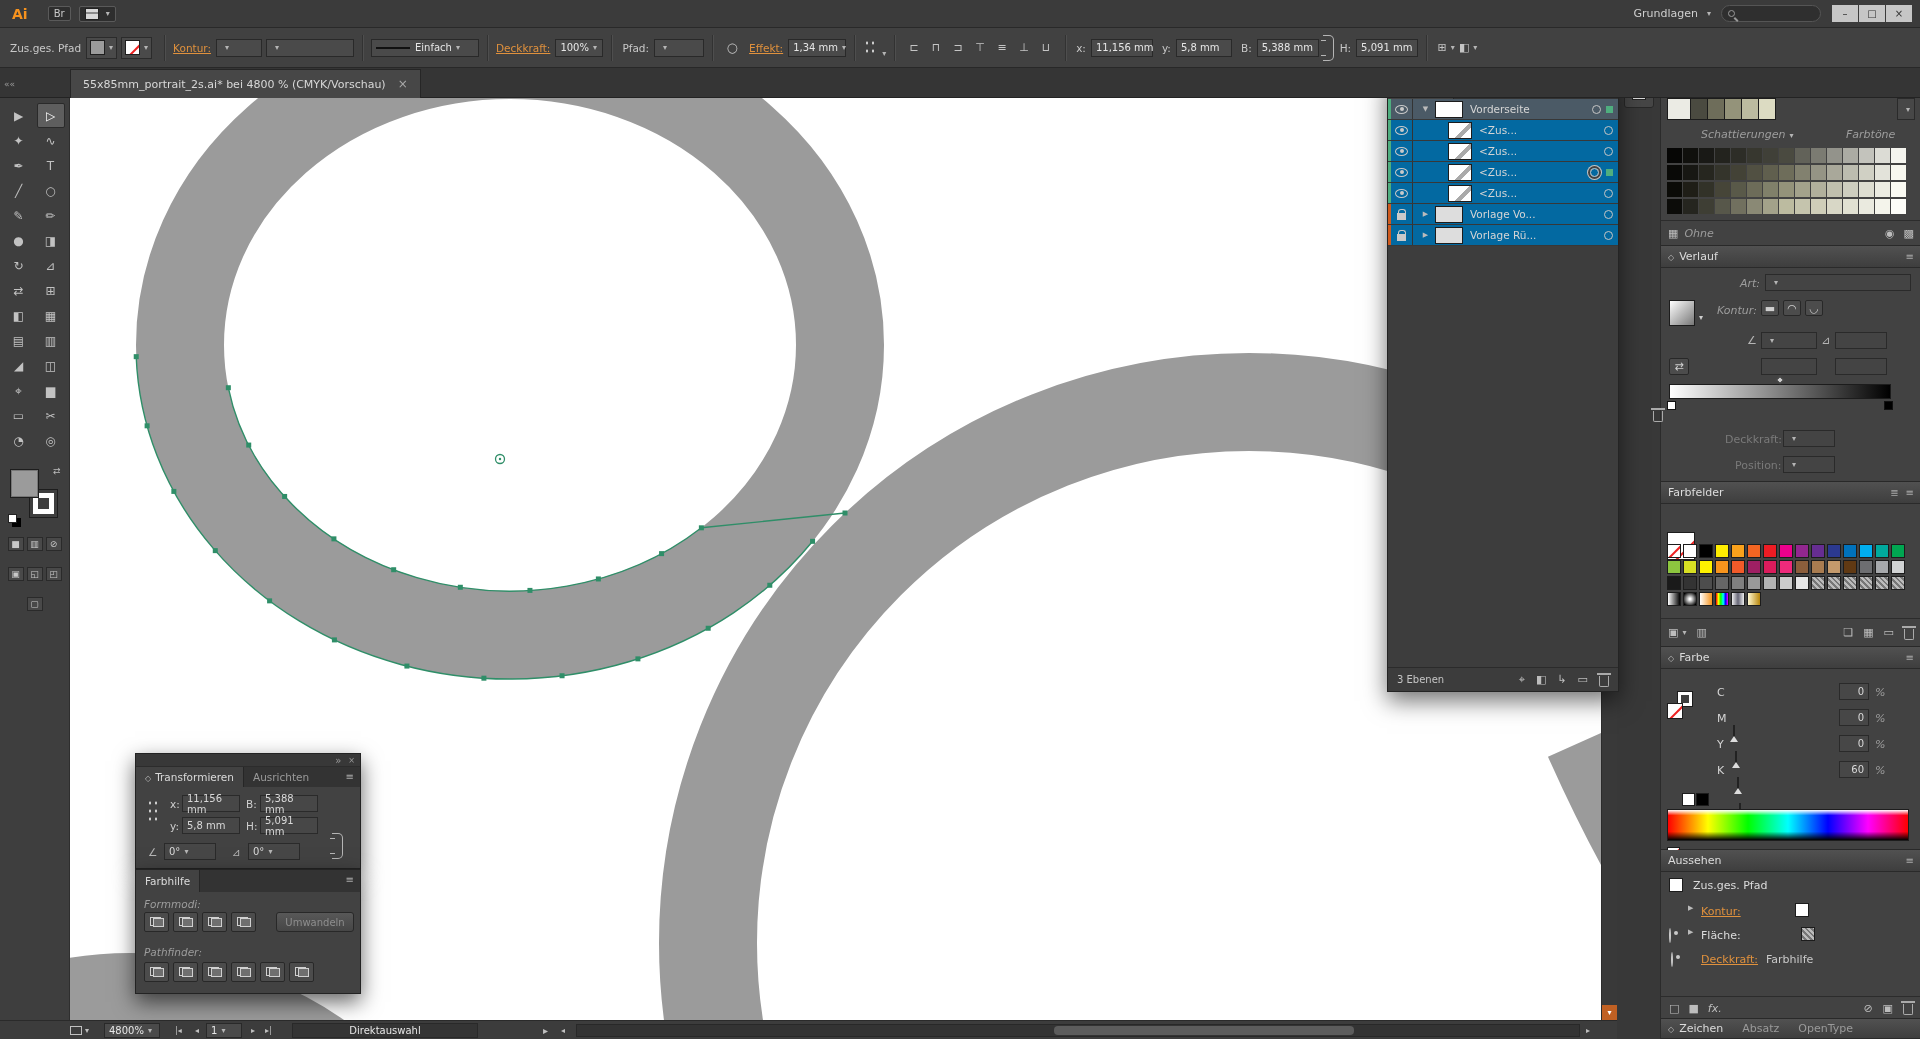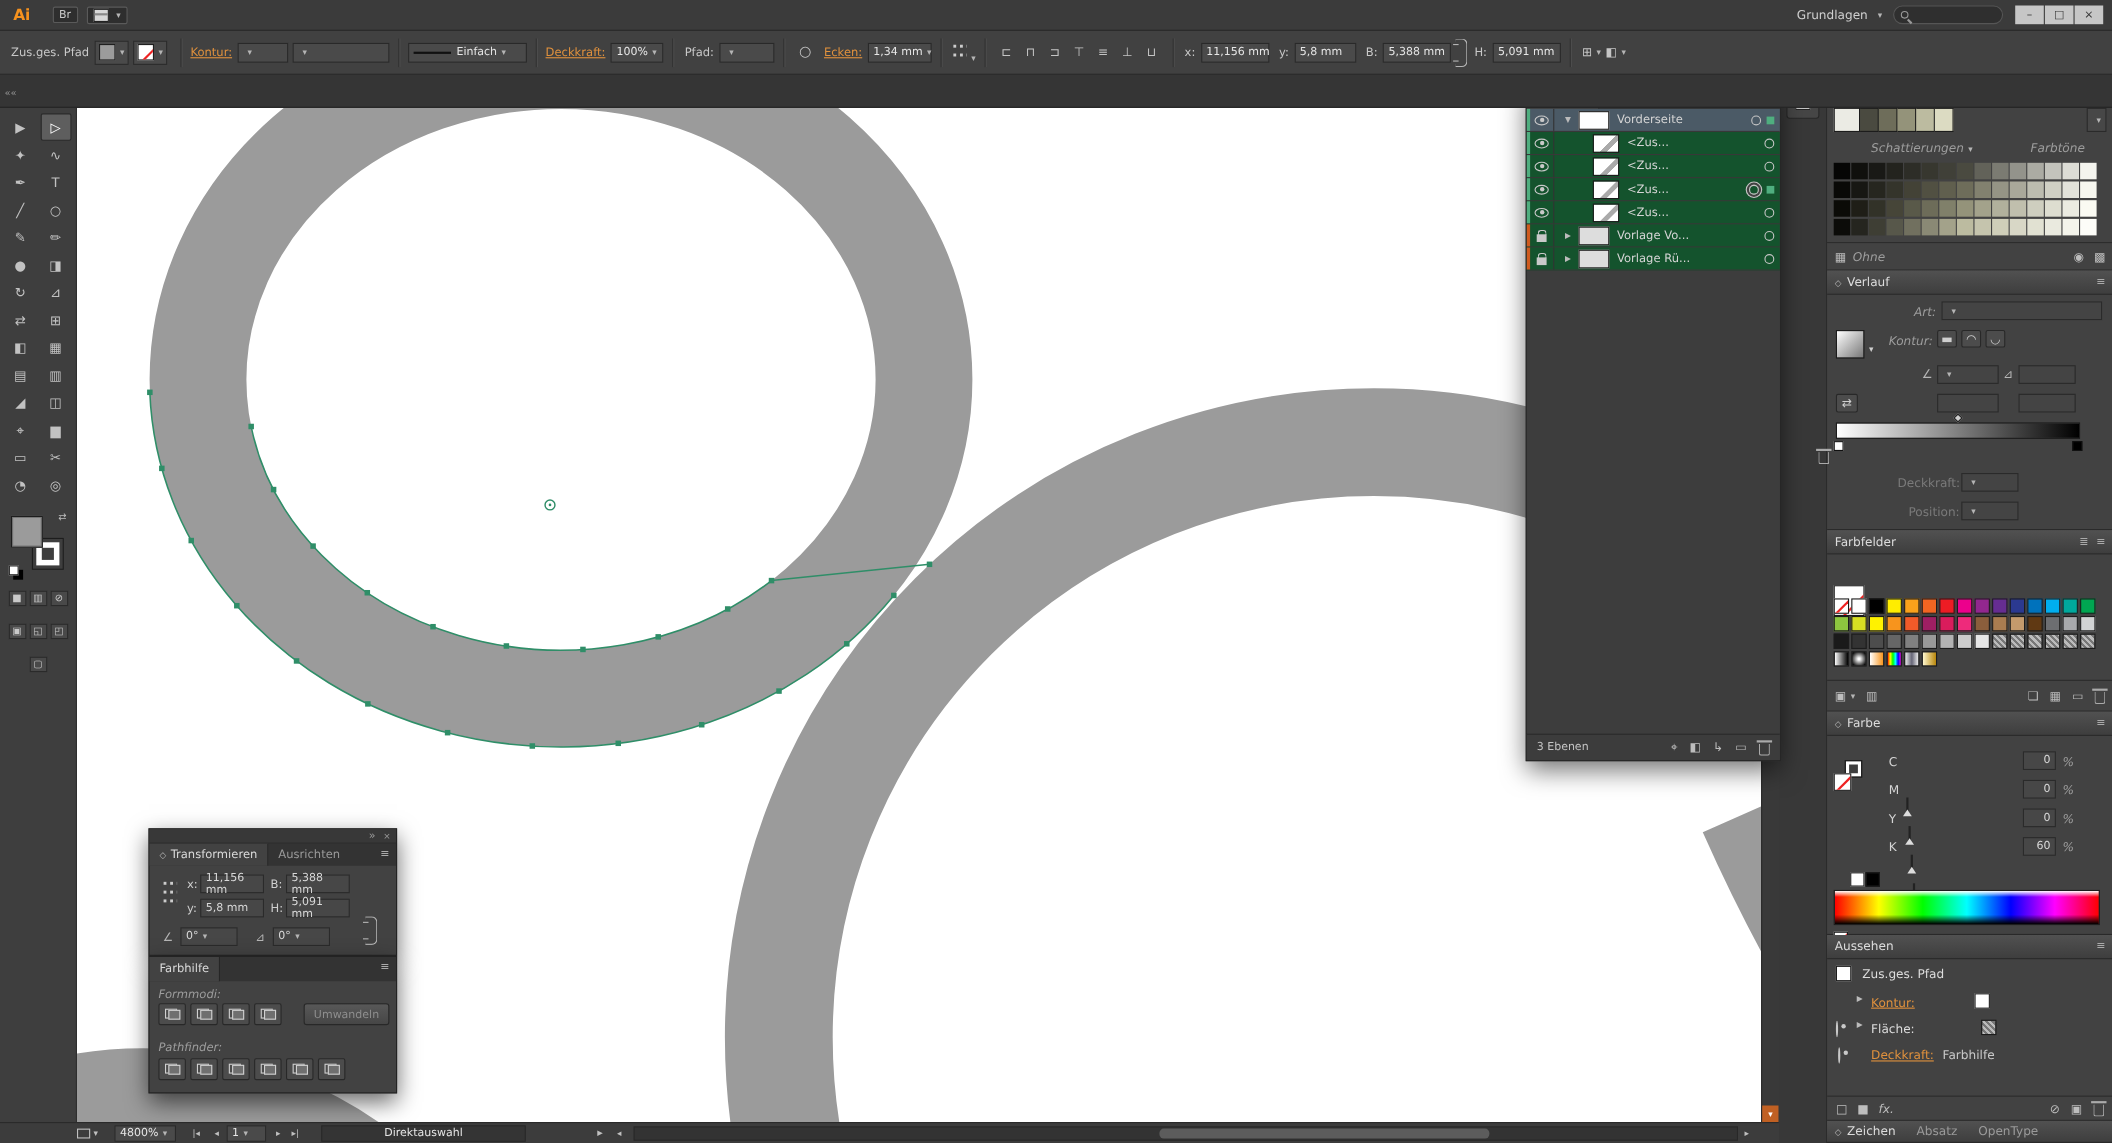--- a/index.html
+++ b/index.html
@@ -84,21 +84,21 @@
 .dfield.dis{color:#777;background:#444;}
 .swcell{width:14px;height:14px;border:1px solid #1c1c1c;display:inline-block;}
 .trash{width:10px;height:11px;border:1px solid #aaa;border-top:none;border-radius:0 0 2px 2px;position:relative;margin-top:3px;display:inline-block;}
 .trash::before{content:"";position:absolute;top:-3px;left:-3px;right:-3px;height:2px;background:#aaa;}
 .sicon{color:#bdbdbd;font-size:11px;display:inline-flex;align-items:center;justify-content:center;}
 
 .layers-panel{position:absolute;left:1387px;top:76px;width:232px;height:616px;background:#3f3f3f;border:1px solid #242424;box-shadow:0 9px 22px rgba(0,0,0,.55);z-index:6;display:flex;flex-direction:column;}
 .lphead{height:22px;background:#333;display:flex;align-items:flex-end;flex:0 0 auto;position:relative;}
 .lptab{height:22px;background:#424242;padding:0 12px;display:flex;align-items:center;font-size:11px;color:#dedede;border-right:1px solid #262626;}
 .lphead .phead-right{position:absolute;right:7px;top:5px;}
-.lrow{height:21px;display:flex;align-items:center;border-bottom:1px solid #383838;position:relative;font-size:10.5px;color:#d5d5d5;background:#14532d;flex:0 0 auto;}
+.lrow{height:21px;display:flex;align-items:center;border-bottom:1px solid #383838;position:relative;font-size:10.5px;color:#d5d5d5;background:#0369a1;flex:0 0 auto;}
 .lrow.selected{background:#4b5a66;}
 .lbar{position:absolute;left:0;top:0;bottom:0;width:3px;}
 .lbar-green{background:#4fae7f;}
 .lbar-orange{background:#cf5a1e;}
 .leye{width:22px;align-self:stretch;border-right:1px solid #343434;display:flex;align-items:center;justify-content:center;margin-left:3px;flex:0 0 auto;}
 .eye{width:13px;height:9px;border:1px solid #c9c9c9;border-radius:50%;position:relative;}
 .eye::after{content:"";position:absolute;left:3.5px;top:1.8px;width:4px;height:4px;border-radius:50%;background:#c9c9c9;}
 .lock{width:9px;height:7px;background:#c9c9c9;position:relative;margin-top:4px;}
 .lock::before{content:"";position:absolute;left:1px;top:-4px;width:6px;height:4px;border:1.5px solid #c9c9c9;border-bottom:none;border-radius:3px 3px 0 0;}
 .lexp{width:15px;text-align:center;font-size:7px;color:#bbb;margin-left:5px;flex:0 0 auto;}
@@ -196,21 +196,21 @@
   <span class="csep"></span>
   <span class="link">Deckkraft:</span>
   <span class="cfield dd" style="width:48px;margin-left:5px">
       <span>100%</span>
     </span>
   <span class="csep"></span>
   <span class="clab">Pfad:</span>
   <span class="cfield dd" style="width:50px"></span>
   <span class="csep"></span>
   <span class="alicon icon-circ"></span>
-  <span class="link" style="margin-left:6px">Ecken:</span>
+  <span class="link" style="margin-left:6px">Effekt:</span>
   <span class="cfield dd" style="width:58px;margin-left:5px">
       <span>1,34 mm</span>
     </span>
   <span class="csep"></span>
   <span class="dd"><span class="dots9"></span></span>
   <span class="csep"></span>
   <span class="alicon">⊏</span>
   <span class="alicon">⊓</span>
   <span class="alicon">⊐</span>
   <span class="alicon">⊤</span>
@@ -235,20 +235,24 @@
   <span class="cfield" style="width:62px">
       <span>5,091 mm</span>
     </span>
   <span class="csep"></span>
   <span class="alicon dd">⊞</span>
   <span class="alicon dd">◧</span>
 </div>
 
 <div class="tabbar">
   <span class="abs collapse-left" style="left:4px;top:9px"></span>
+  <div class="doctab">
+    <span>55x85mm_portrait_2s.ai* bei 4800 % (CMYK/Vorschau)</span>
+    <span class="tabclose"></span>
+  </div>
 </div>
 
 <div class="toolbar">
   <div id="tools-grid" class="tools-grid">
       <div class="tool">
         <span class="tool-glyph">▶</span>
       </div>
       <div class="tool active">
         <span class="tool-glyph">▷</span>
       </div>

